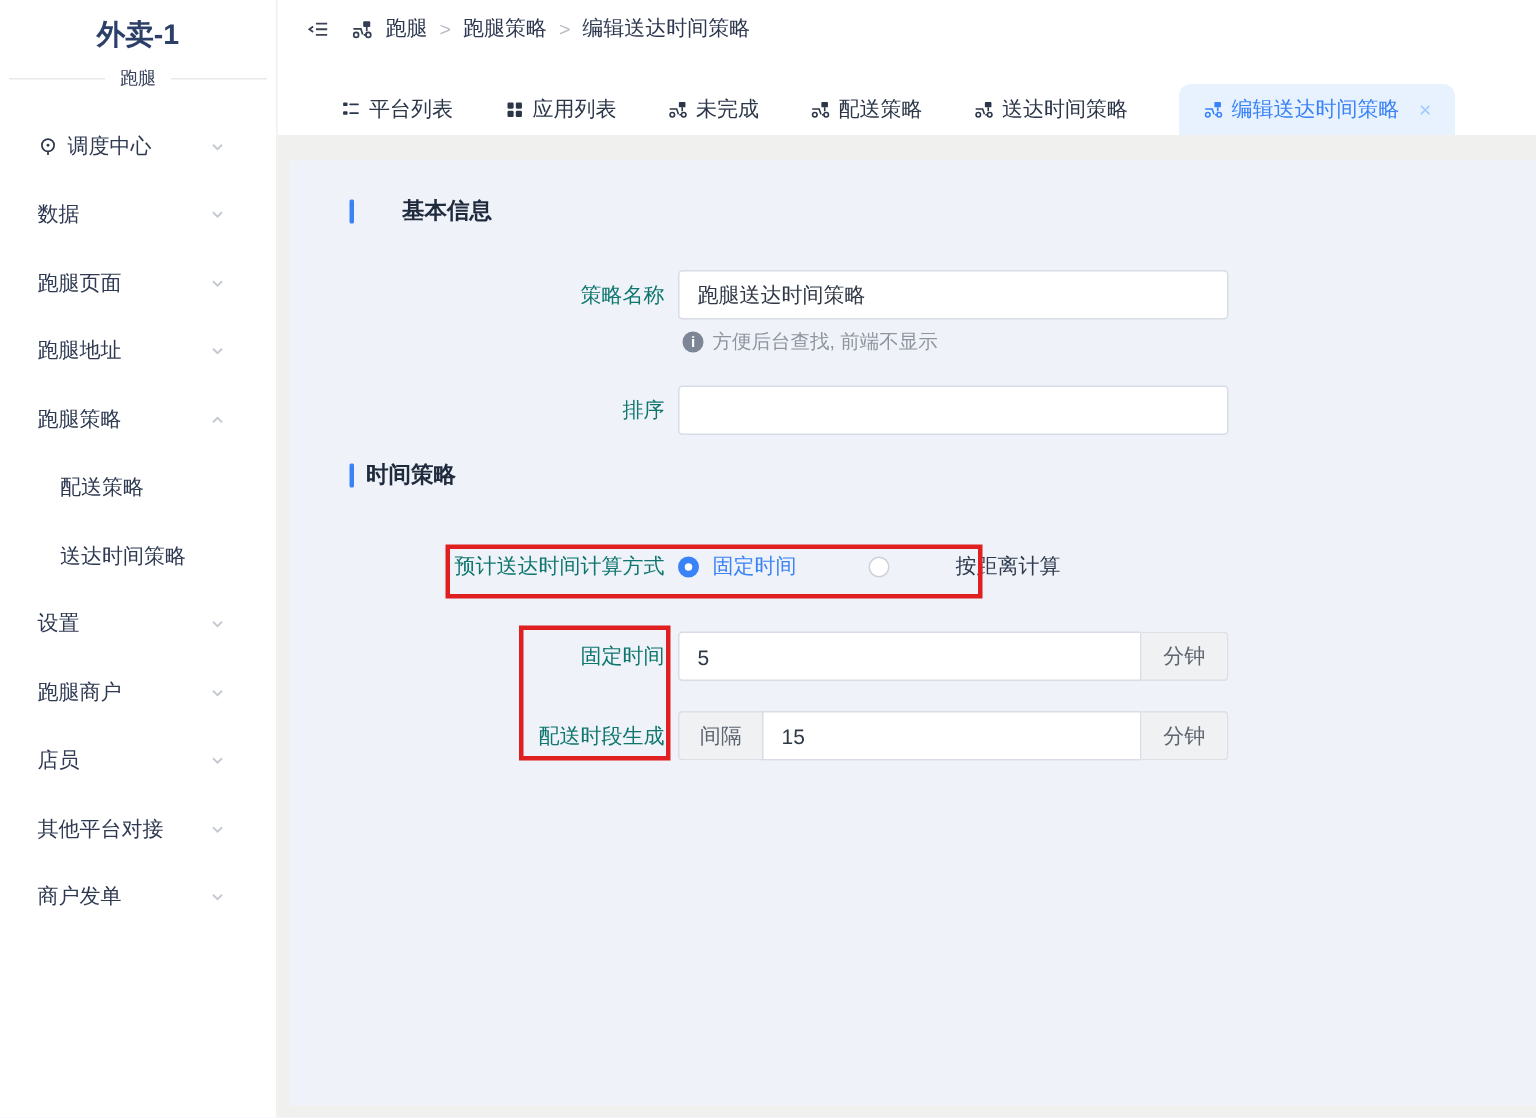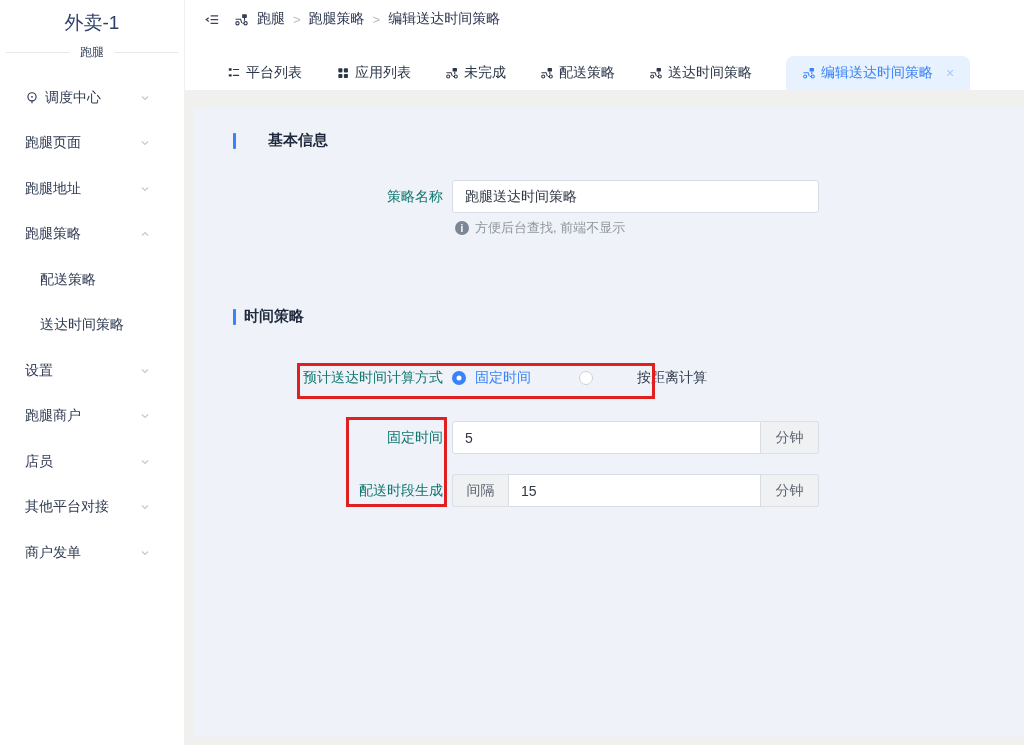--- a/index.html
+++ b/index.html
@@ -3,21 +3,21 @@
 <meta charset="utf-8">
 <style>
   * { margin:0; padding:0; box-sizing:border-box; }
   html,body { width:1024px; height:745px; overflow:hidden;
     font-family:"Liberation Sans","DejaVu Sans",sans-serif; font-size:14px; color:#303a4d; }
   body { position:relative; background:#fff; }
 
   
   .sidebar { position:absolute; left:0; top:0; width:185px; height:745px; background:#fff;
     border-right:1px solid #f0f0ef; z-index:2; }
-  .brand-title { text-align:center; padding-top:10px; font-size:19px; font-weight:400; color:#2b3f68; }
+  .brand-title { text-align:center; padding-top:10px; font-size:19px; font-weight:700; color:#2b3f68; }
   .brand-sub { display:flex; align-items:center; margin:8px 6px 0 6px; color:#39435a; font-size:12px; }
   .brand-sub .line { flex:1; height:1px; background:#e9e9e9; }
   .brand-sub .txt { padding:0 10px; white-space:nowrap; }
   .menu { margin-top:14px; }
   .side-item { position:relative; height:45.5px; display:flex; align-items:center;
     padding-left:25px; color:#2f3a52; cursor:pointer; }
   .side-item .pin { display:inline-flex; margin-right:6px; color:#2f3a52; }
   .side-item.sub { padding-left:40px; }
   .side-item .chev { position:absolute; right:33px; top:50%; transform:translateY(-50%);
     color:#c4c8d0; display:inline-flex; }
@@ -109,20 +109,28 @@
           </svg>
       </span>
       <span>调度中心</span>
       <span class="chev">
         <svg width="12" height="12" viewBox="0 0 24 24" fill="none" stroke="currentColor" stroke-width="2.4">
             <path d="M6 9l6 6 6-6"></path>
           </svg>
       </span>
     </div>
     <div class="side-item">
+      <span>数据</span>
+      <span class="chev">
+        <svg width="12" height="12" viewBox="0 0 24 24" fill="none" stroke="currentColor" stroke-width="2.4">
+            <path d="M6 9l6 6 6-6"></path>
+          </svg>
+      </span>
+    </div>
+    <div class="side-item">
       <span>跑腿页面</span>
       <span class="chev">
         <svg width="12" height="12" viewBox="0 0 24 24" fill="none" stroke="currentColor" stroke-width="2.4">
             <path d="M6 9l6 6 6-6"></path>
           </svg>
       </span>
     </div>
     <div class="side-item">
       <span>跑腿地址</span>
       <span class="chev">
@@ -298,20 +306,24 @@
 
     <div class="frow row-name">
       <div class="flabel">策略名称</div>
       <input class="tinput fctrl" value="跑腿送达时间策略" style="">
     </div>
     <div class="row-hint">
       <span class="info-dot">i</span>
       <span>方便后台查找, 前端不显示</span>
     </div>
 
+    <div class="frow row-sort">
+      <div class="flabel">排序</div>
+      <input class="tinput fctrl" value="" style="">
+    </div>
 
     <div class="sec-title sec-time">
       <span class="bar"></span>
       <span>时间策略</span>
     </div>
 
     <div class="frow row-calc">
       <div class="flabel">预计送达时间计算方式</div>
       <div class="radio-opt opt-fixed">
         <span class="radio on"></span>

